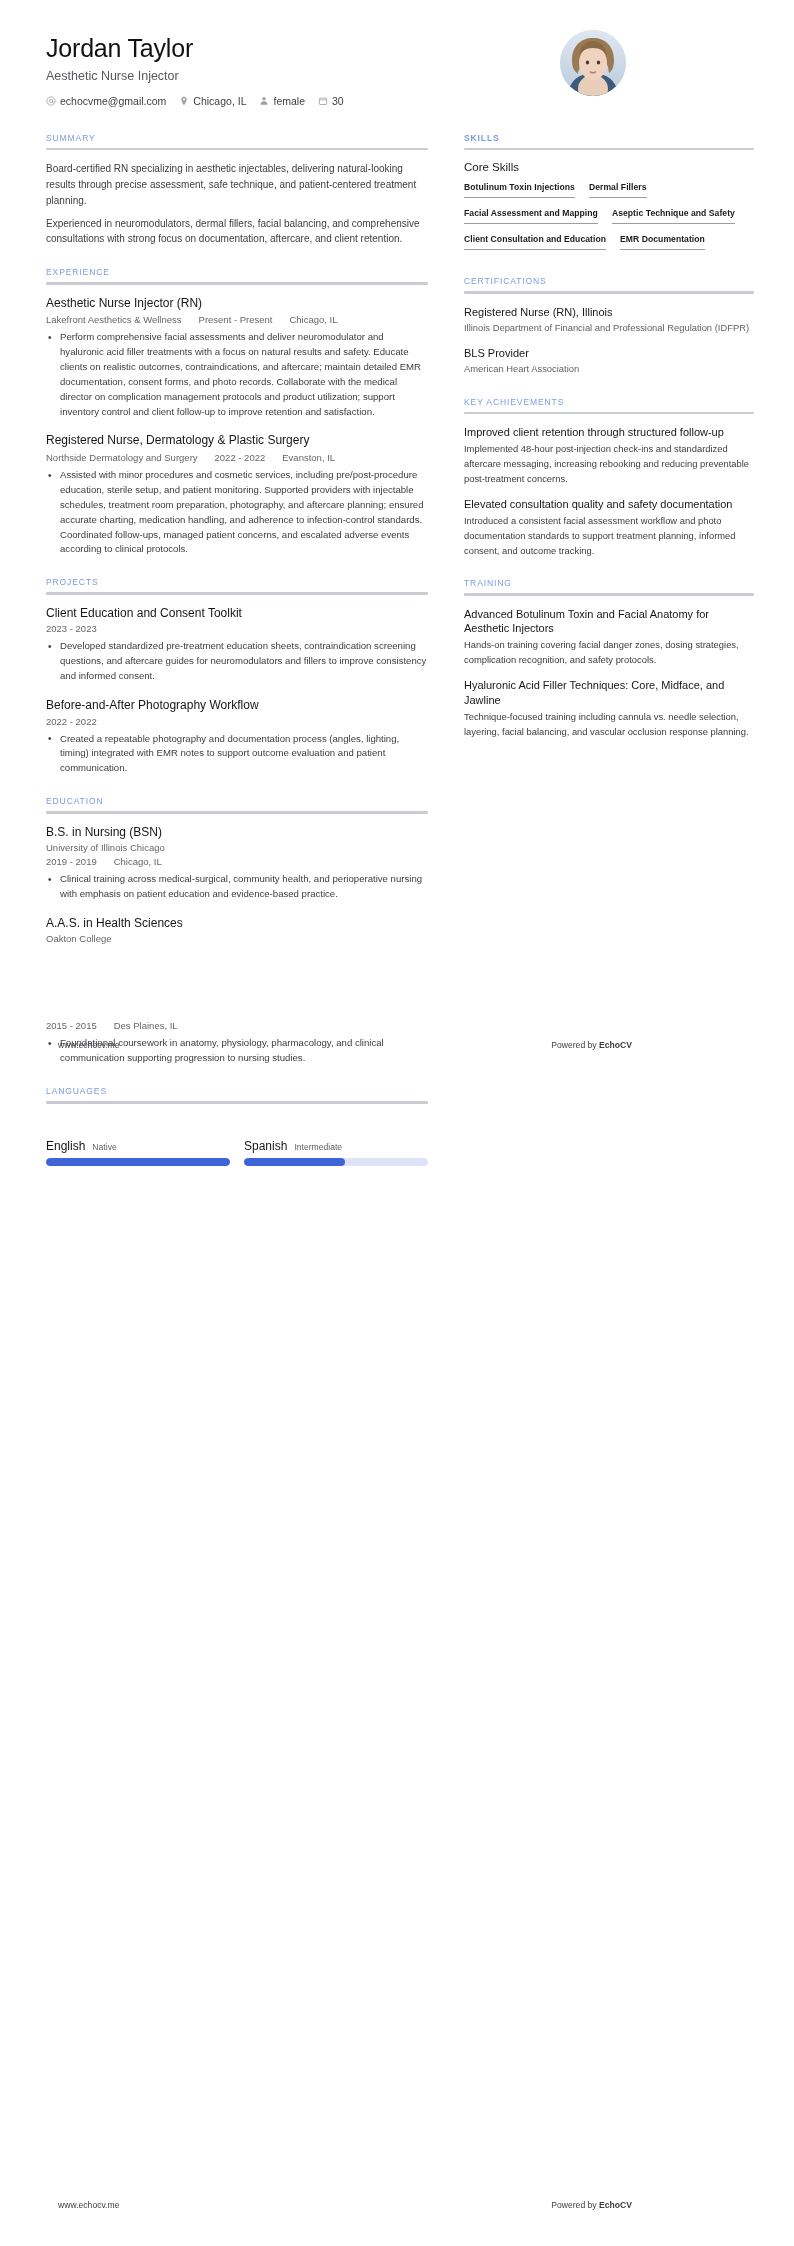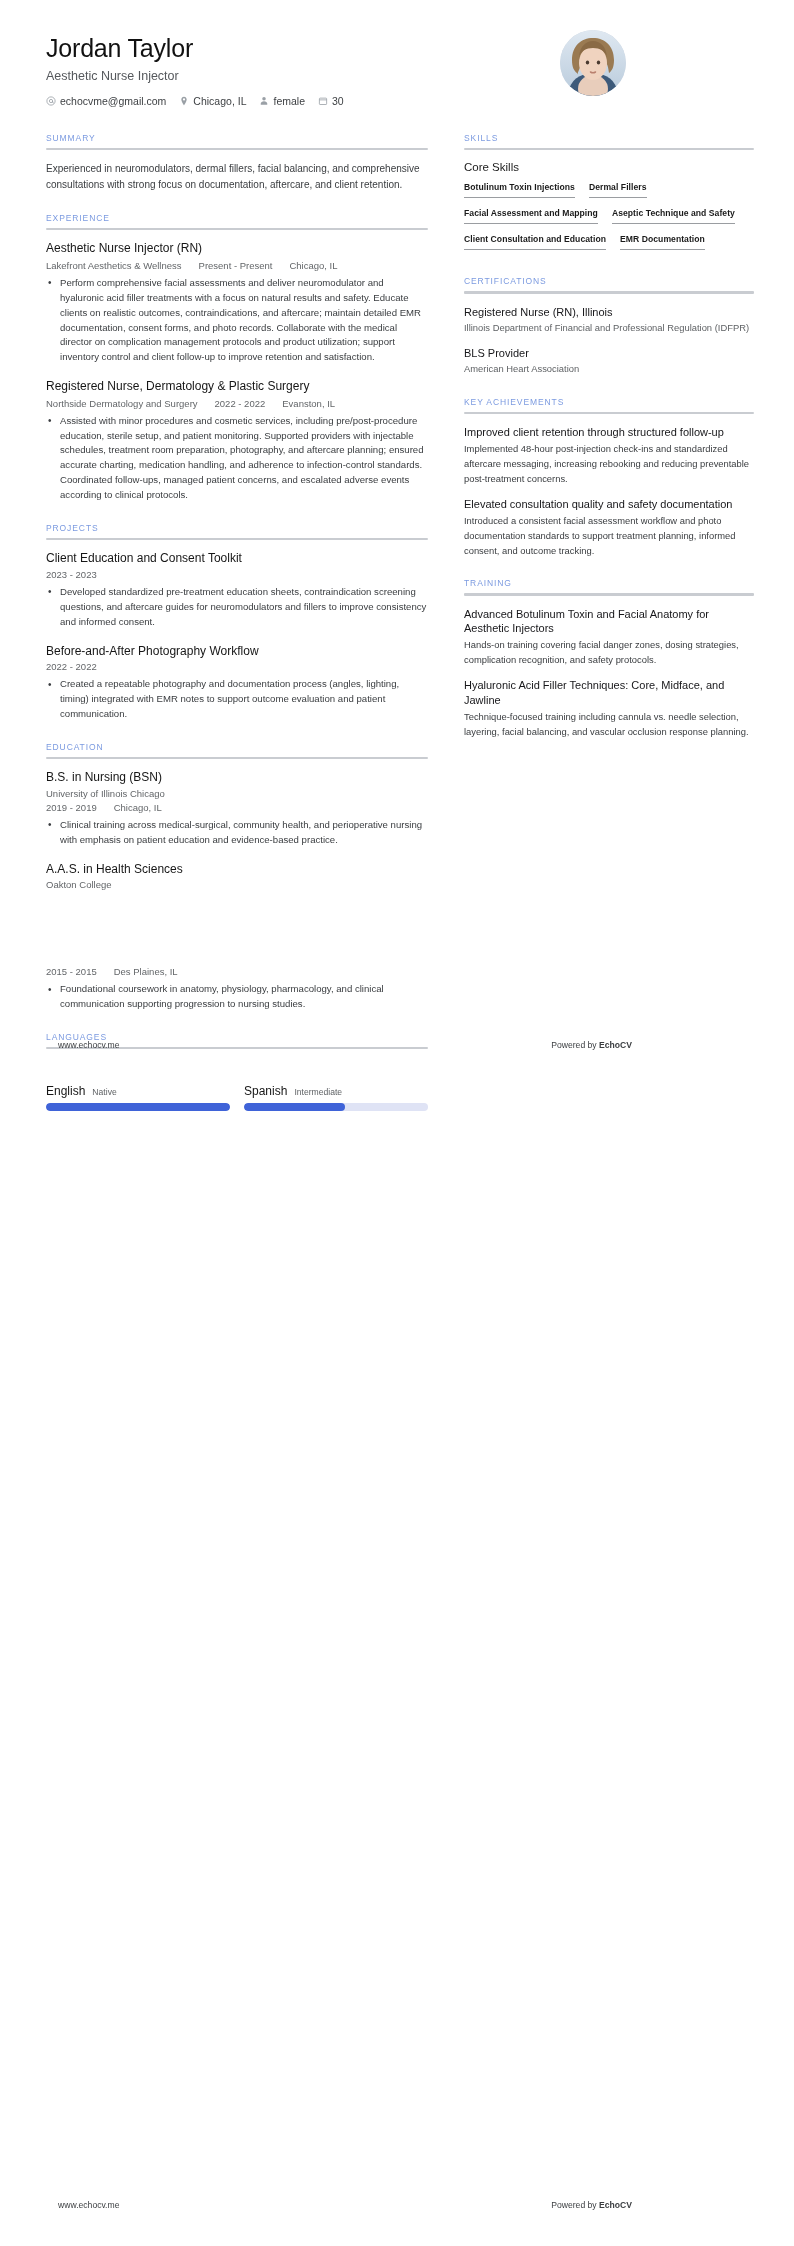--- a/index.html
+++ b/index.html
@@ -292,20 +292,21 @@
     </div>
   </div>
 
   <div class="columns">
 
     <div class="col-left">
 
       <div class="section">
         <div class="sec-title" style="color: rgb(123, 154, 224);">SUMMARY</div>
         <div class="sec-rule"></div>
+        <p class="para">Board-certified RN specializing in aesthetic injectables, delivering natural-looking results through precise assessment, safe technique, and patient-centered treatment planning.</p>
         <p class="para">Experienced in neuromodulators, dermal fillers, facial balancing, and comprehensive consultations with strong focus on documentation, aftercare, and client retention.</p>
       </div>
 
       <div class="section">
         <div class="sec-title" style="color: rgb(123, 154, 224);">EXPERIENCE</div>
         <div class="sec-rule"></div>
 
         <div class="entry">
           <div class="entry-title">Aesthetic Nurse Injector (RN)</div>
           <div class="entry-meta">
@@ -414,21 +415,21 @@
           </div>
 
         </div>
       </div>
 
     </div>
 
     <div class="col-right">
 
       <div class="section">
-        <div class="sec-title" style="color: rgb(123, 154, 224);">SKILLS</div>
+        <div class="sec-title" style="color: rgb(123, 154, 224); font-weight: bold;">SKILLS</div>
         <div class="sec-rule"></div>
         <div class="skill-group-title">Core Skills</div>
         <div class="chips">
           <span class="chip">Botulinum Toxin Injections</span>
           <span class="chip">Dermal Fillers</span>
           <span class="chip">Facial Assessment and Mapping</span>
           <span class="chip">Aseptic Technique and Safety</span>
           <span class="chip">Client Consultation and Education</span>
           <span class="chip">EMR Documentation</span>
         </div>

